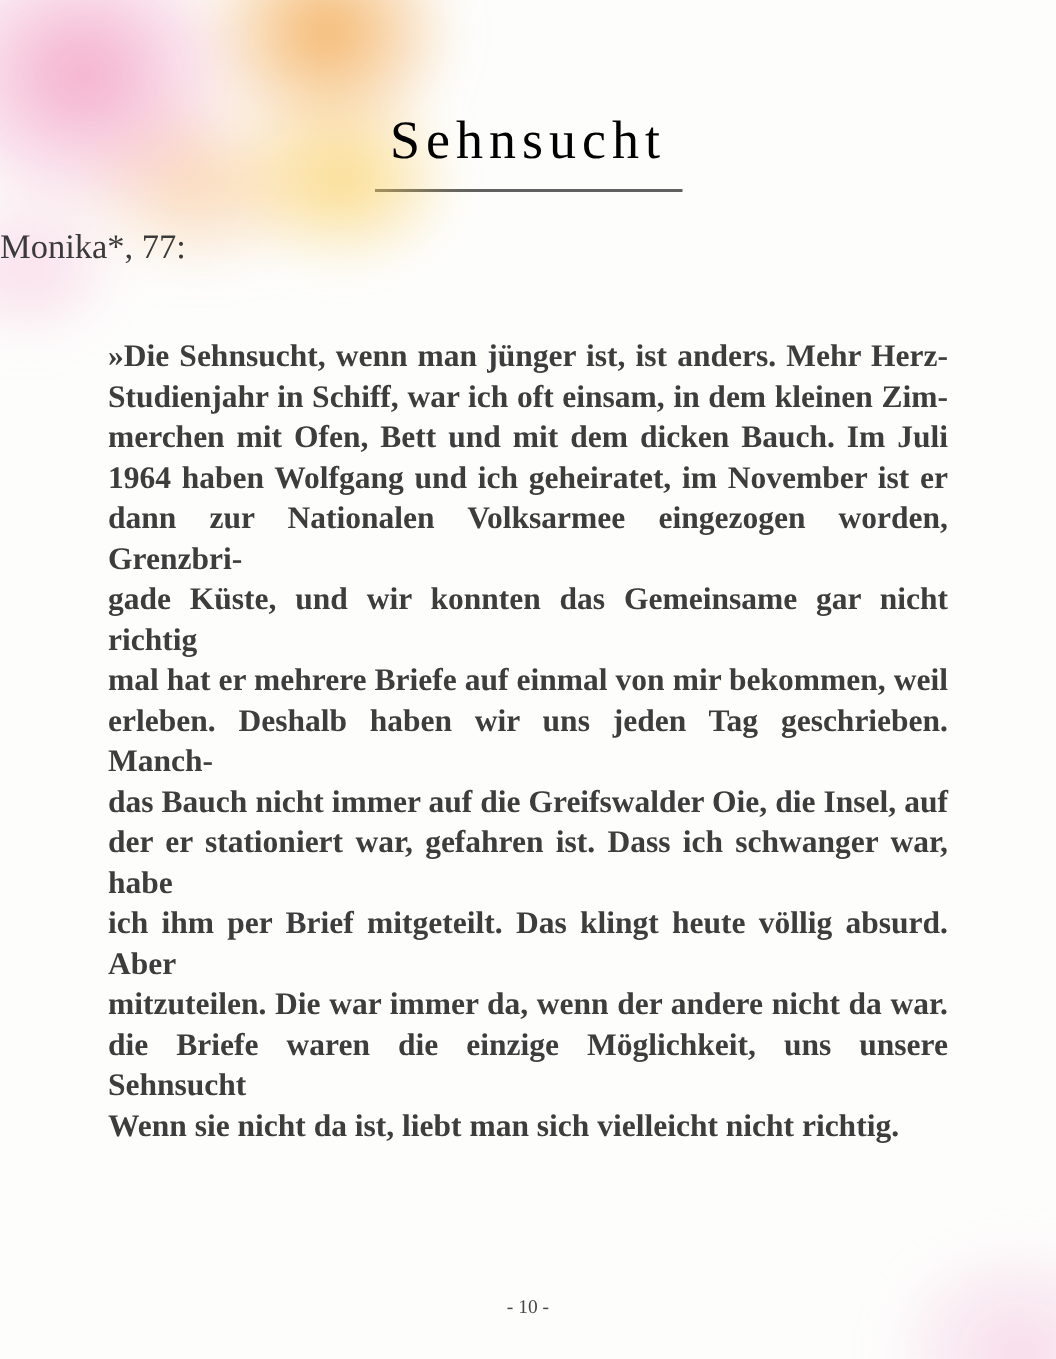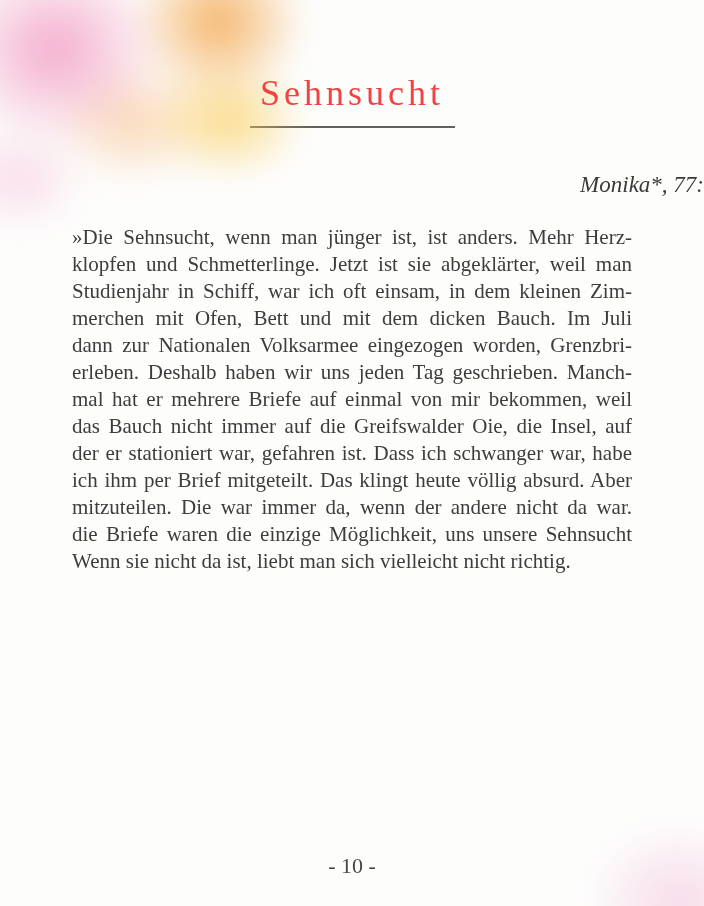--- a/index.html
+++ b/index.html
@@ -44,82 +44,83 @@
   }
   .title {
     position: relative;
     margin: 0;
     padding-top: 74px;
     text-align: center;
     font-size: 36px;
     line-height: 38px;
     font-weight: 400;
     letter-spacing: 4px;
-    color: #ef4444;
+    color: #000000;
   }
   .rule {
     width: 205px;
     height: 2px;
     background: #606060;
     margin: 14px auto 0 auto;
   }
   .subtitle {
     position: relative;
-    margin-top: 44px;
-    text-align: right;
-    font-style: italic;
+    margin-top: 24px;
+    text-align: left;
     font-size: 23px;
     line-height: 26px;
     color: #3a3a3a;
   }
   .body-text {
     position: absolute;
     left: 72px;
     top: 224px;
     width: 560px;
     font-size: 21px;
     line-height: 27px;
   }
   .body-line {
     text-align: justify;
     text-align-last: justify;
+    font-weight: bold;
   }
   .body-line:last-child {
     text-align-last: left;
   }
   .page-number {
     position: absolute;
     left: 0;
     right: 0;
     bottom: 27px;
     text-align: center;
-    font-size: 22px;
+    font-size: 13px;
     color: #474747;
   }
 </style>
 </head>
 <body>
 
 <div class="page">
   <div class="watercolor watercolor-tl"></div>
   <div class="watercolor watercolor-br"></div>
 
   <h1 class="title">Sehnsucht</h1>
   <div class="rule"></div>
   <div class="subtitle">Monika*, 77:</div>
 
   <div class="body-text">
 
   <div class="body-line">»Die Sehnsucht, wenn man jünger ist, ist anders. Mehr Herz-</div>
-      <div class="body-line">klopfen und Schmetterlinge. Jetzt ist sie abgeklärter, weil man</div>
       <div class="body-line">Studienjahr in Schiff, war ich oft einsam, in dem kleinen Zim-</div>
       <div class="body-line">merchen mit Ofen, Bett und mit dem dicken Bauch. Im Juli</div>
+      <div class="body-line">1964 haben Wolfgang und ich geheiratet, im November ist er</div>
       <div class="body-line">dann zur Nationalen Volksarmee eingezogen worden, Grenzbri-</div>
+      <div class="body-line">gade Küste, und wir konnten das Gemeinsame gar nicht richtig</div>
+      <div class="body-line">mal hat er mehrere Briefe auf einmal von mir bekommen, weil</div>
       <div class="body-line">erleben. Deshalb haben wir uns jeden Tag geschrieben. Manch-</div>
-      <div class="body-line">mal hat er mehrere Briefe auf einmal von mir bekommen, weil</div>
       <div class="body-line">das Bauch nicht immer auf die Greifswalder Oie, die Insel, auf</div>
       <div class="body-line">der er stationiert war, gefahren ist. Dass ich schwanger war, habe</div>
       <div class="body-line">ich ihm per Brief mitgeteilt. Das klingt heute völlig absurd. Aber</div>
       <div class="body-line">mitzuteilen. Die war immer da, wenn der andere nicht da war.</div>
       <div class="body-line">die Briefe waren die einzige Möglichkeit, uns unsere Sehnsucht</div>
       <div class="body-line">Wenn sie nicht da ist, liebt man sich vielleicht nicht richtig.</div>
     </div>
 
   <div class="page-number">- 10 -</div>
 </div>

